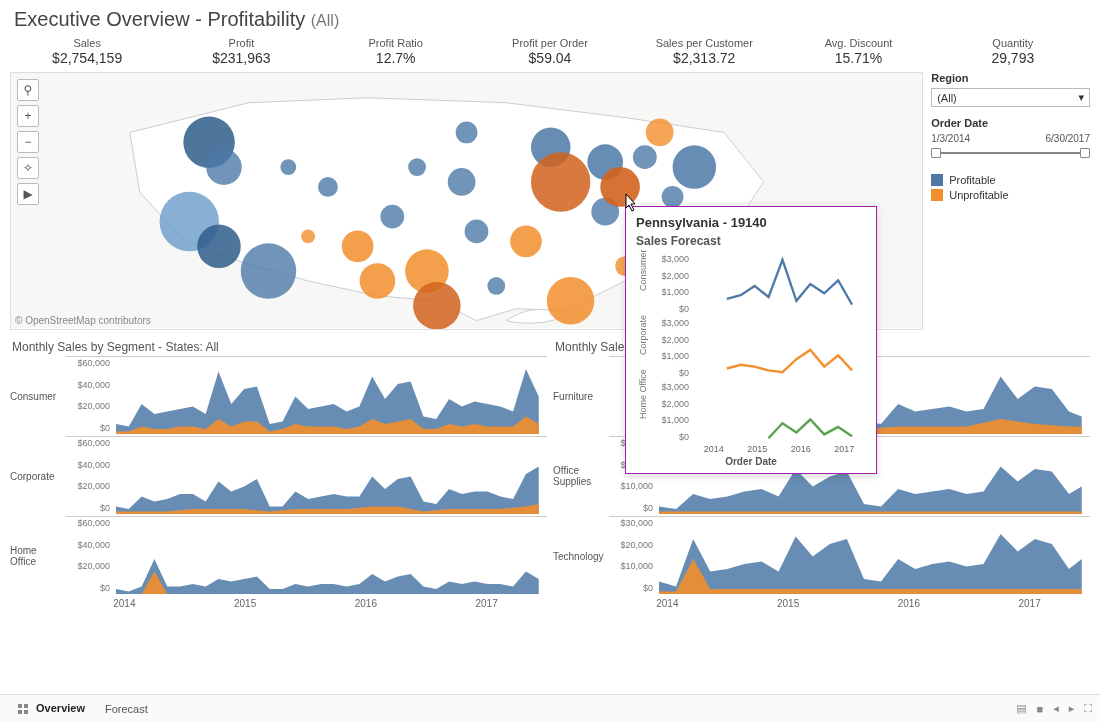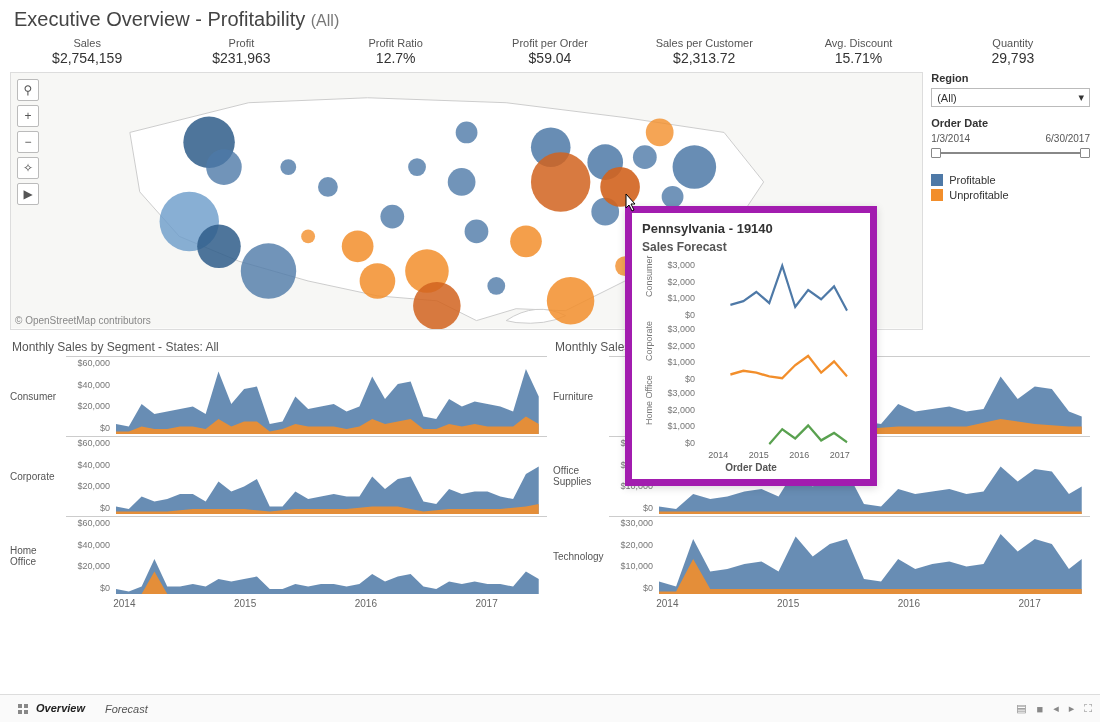--- a/index.html
+++ b/index.html
@@ -38,35 +38,35 @@
   .panel-row { display:flex; align-items:center; height: 80px; }
   .panel-label { width:56px; font-size:10px; color:#555; text-align:left; padding-right:6px; line-height:1.1; }
   .panel-chart { flex:1; position:relative; border-top:1px solid #ccc; height:100%; }
   .panel-chart:last-child { }
   .y-ticks { position:absolute; left:-2px; top:0; bottom:0; width:48px; display:flex; flex-direction:column; justify-content:space-between; text-align:right; font-size:9px; color:#777; padding:2px 2px; }
   .y-ticks span { transform: translateY(-1px); }
   .plot { position:absolute; left:50px; right:4px; top:2px; bottom:2px; }
   .x-axis { display:flex; justify-content:space-around; font-size:10px; color:#666; margin-left:54px; margin-top:2px;}
 
   
-  .tooltip { position:absolute; left:625px; top:206px; width:252px; background:#fff; border:7px solid #a21caf; box-shadow:0 2px 8px rgba(0,0,0,.15); padding:8px 10px 6px; z-index:20; }
+  .tooltip { position:absolute; left:625px; top:206px; width:252px; background:#fff; border:1px solid #a21caf; box-shadow:0 2px 8px rgba(0,0,0,.15); padding:8px 10px 6px; z-index:20; }
   .tooltip h4 { font-size:13px; font-weight:700; margin-bottom:4px; }
   .tooltip h5 { font-size:12px; font-weight:600; color:#555; margin-bottom:4px; }
   .tt-row { display:flex; align-items:center; height:64px; }
   .tt-label { width:14px; font-size:9px; color:#777; transform: rotate(-90deg); white-space:nowrap; }
   .tt-ticks { width:42px; display:flex; flex-direction:column; justify-content:space-between; height:60px; text-align:right; font-size:9px; color:#777; padding-right:3px;}
   .tt-plot { flex:1; height:56px; position:relative; }
   .tt-xaxis { display:flex; justify-content:space-around; font-size:9px; color:#666; margin-left:56px; }
   .tt-xlabel { text-align:center; font-size:10px; font-weight:600; color:#555; margin-top:2px; }
 
   .cursor { position:absolute; left:620px; top:192px; z-index:30; pointer-events:none; }
 
   
   .tabs-bar { position:absolute; left:0; right:0; bottom:0; height:28px; border-top:1px solid #ddd; display:flex; align-items:center; padding:0 8px; background:#fafafa; font-size:11px;}
-  .tab { padding:4px 10px; cursor:pointer; color:#555;font-style:italic; }
+  .tab { padding:4px 10px; cursor:pointer; color:#555; }
   .tab.active { font-weight:700; color:#222; }
   .tab-icon { width:11px; height:11px; margin-right:4px; display:inline-block; vertical-align:middle;}
   .tabs-right { margin-left:auto; display:flex; gap:10px; color:#888; align-items:center;}
   .tabs-right span{cursor:pointer; font-size:11px;}
 </style>
 </head>
 <body>
 
 <div class="title">
   <span>Executive Overview - Profitability</span>

